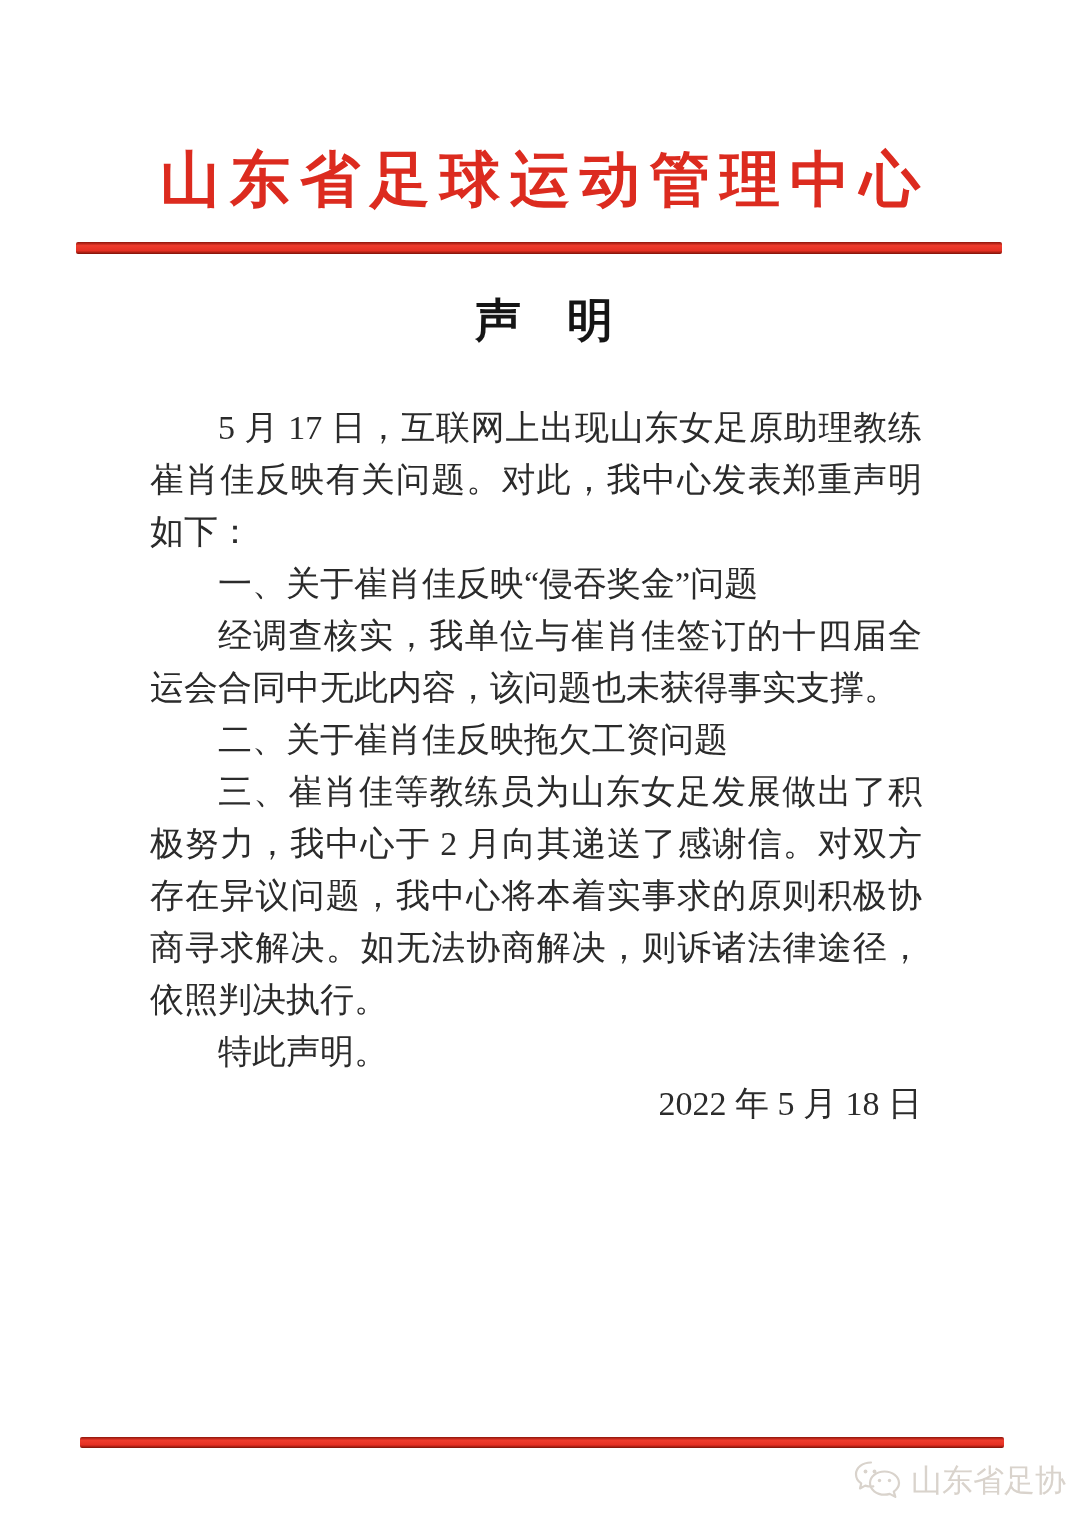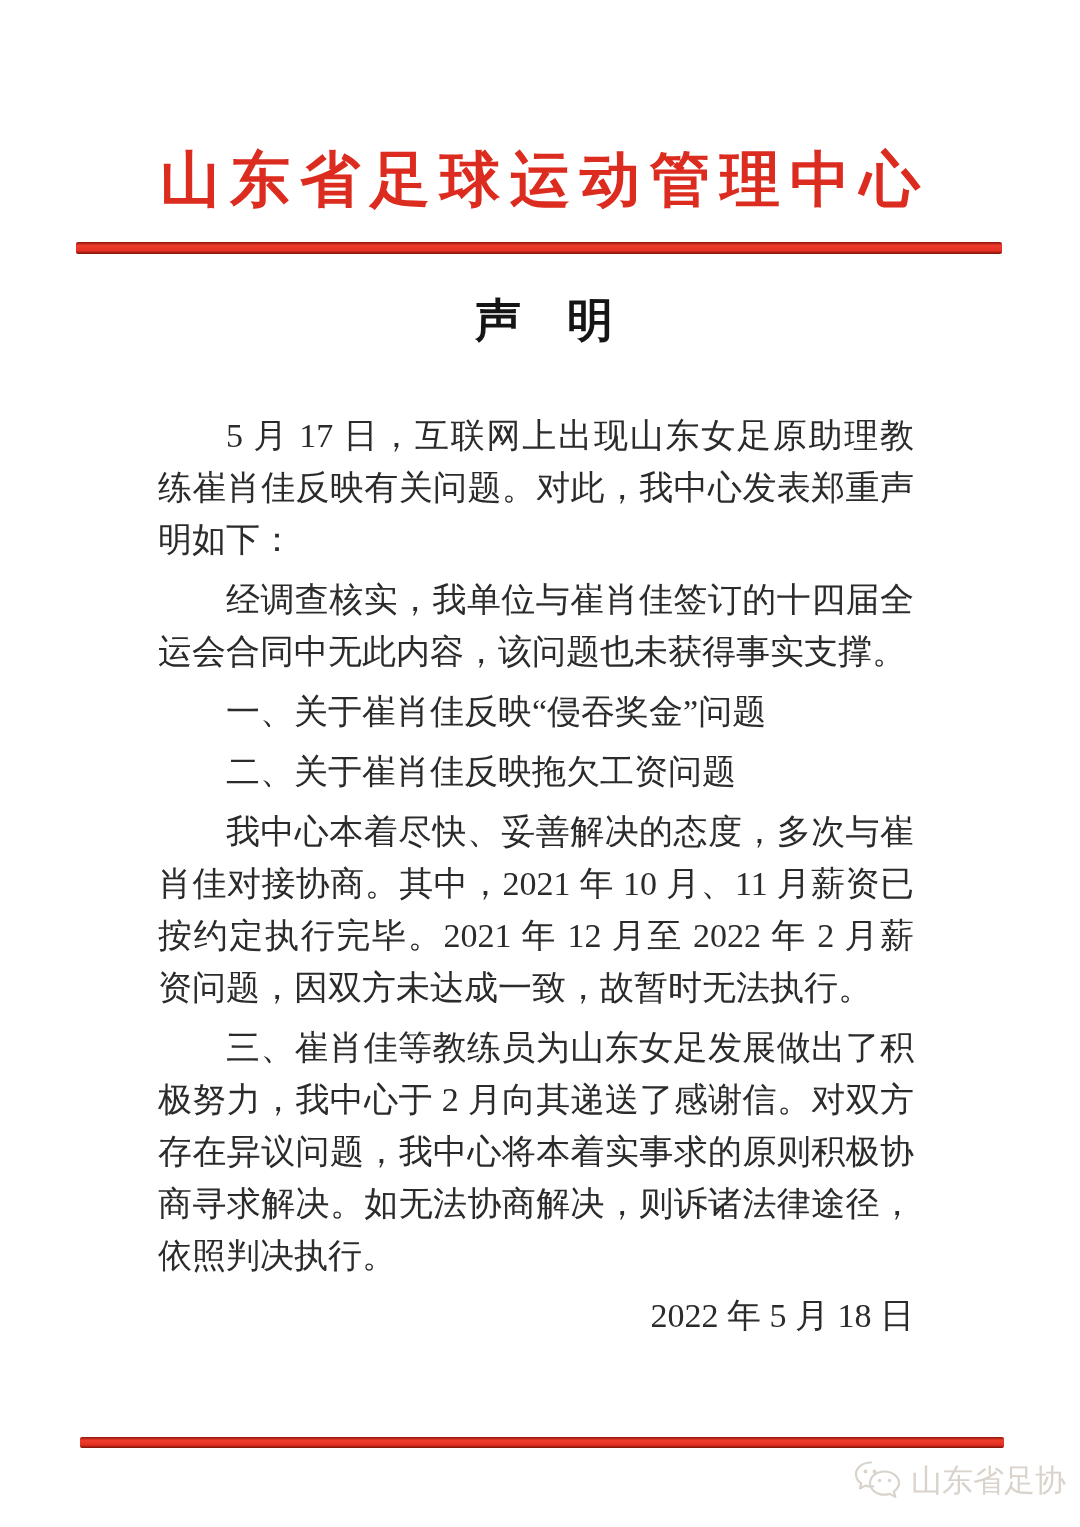--- a/index.html
+++ b/index.html
@@ -51,21 +51,21 @@
     top: 402px;
     left: 150px;
     width: 772px;
     font-size: 34px;
     line-height: 52px;
     text-align: justify;
     text-justify: inter-ideograph;
     color: #2b2b2b;
   }
   .body-text p {
-    margin: 8px;
+    margin: 0;
     text-indent: 2em;
   }
   .date-line {
     margin-top: 12px;
     text-align: right;
     text-indent: 0;
     font-size: 34px;
     line-height: 52px;
   }
   .watermark {
@@ -91,25 +91,25 @@
 
   <h1 class="org-name">山东省足球运动管理中心</h1>
 
   <div class="divider top"></div>
 
   <h2 class="doc-title">声　明</h2>
 
   <div class="body-text">
     <div>
         <p>5 月 17 日，互联网上出现山东女足原助理教练崔肖佳反映有关问题。对此，我中心发表郑重声明如下：</p>
+        <p>一、关于崔肖佳反映“侵吞奖金”问题</p>
         <p>经调查核实，我单位与崔肖佳签订的十四届全运会合同中无此内容，该问题也未获得事实支撑。</p>
-        <p>一、关于崔肖佳反映“侵吞奖金”问题</p>
         <p>二、关于崔肖佳反映拖欠工资问题</p>
-        <p>我中心本着尽快、妥善解决的态度，多次与崔肖佳对接协商。其中，2021 年 10 月、11 月薪资已按约定执行完毕。2021 年 12 月至 2022 年 2 月薪资问题，因双方未达成一致，故暂时无法执行。</p>
         <p>三、崔肖佳等教练员为山东女足发展做出了积极努力，我中心于 2 月向其递送了感谢信。对双方存在异议问题，我中心将本着实事求的原则积极协商寻求解决。如无法协商解决，则诉诸法律途径，依照判决执行。</p>
+        <p>特此声明。</p>
       </div>
     <p class="date-line">2022 年 5 月 18 日</p>
   </div>
 
   <div class="divider bottom"></div>
 
   <div class="watermark">
     <span>
       <svg width="50" height="42" viewBox="0 0 50 42" aria-hidden="true">
         <g fill="none" stroke="#d9d3cc" stroke-width="2.2" stroke-linecap="round" stroke-linejoin="round">

